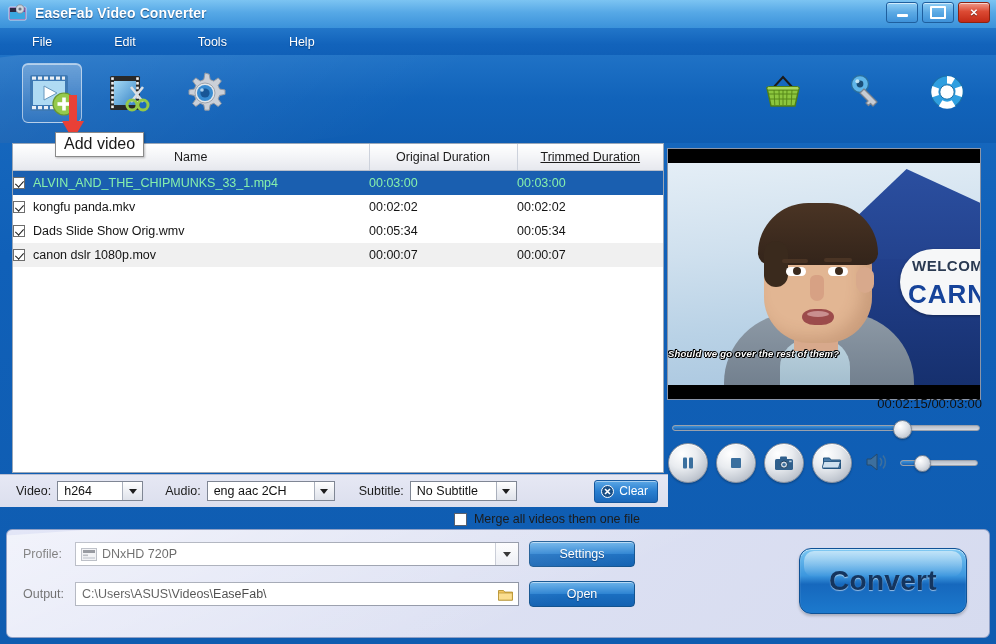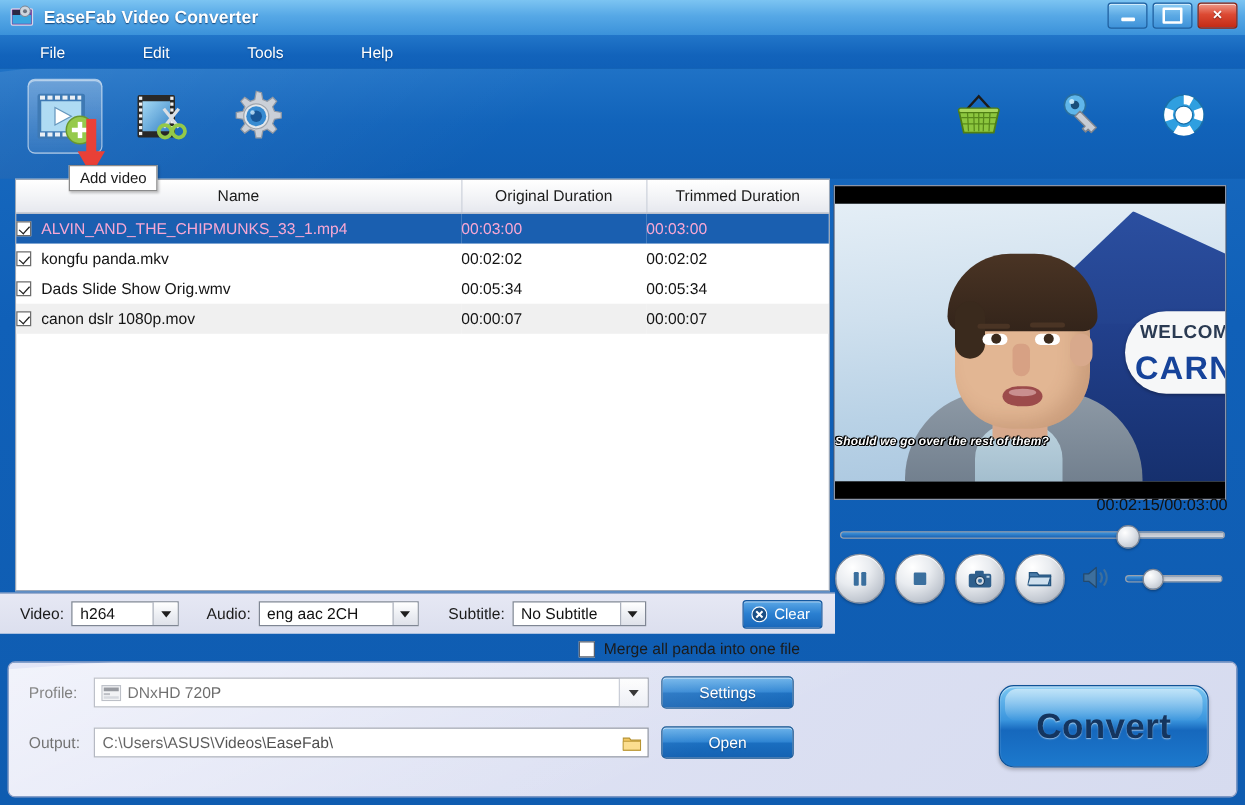--- a/index.html
+++ b/index.html
@@ -55,38 +55,38 @@
   .tbtn.sel{background:linear-gradient(180deg,rgba(255,255,255,.30),rgba(255,255,255,.08));
             border:1px solid rgba(255,255,255,.55);border-radius:6px;
             box-shadow:inset 0 1px 0 rgba(255,255,255,.5);}
   .tbtn-sm{width:46px;height:46px;display:flex;align-items:center;justify-content:center;cursor:pointer;}
 
   
   .red-arrow{position:absolute;left:62px;top:40px;width:22px;height:46px;pointer-events:none;}
 
   
   .tooltip{position:absolute;left:55px;top:132px;background:#ffffff;border:1px solid #8a8a8a;
-           padding:2px 8px 3px 8px;font-size:12px;color:#1a1a1a;z-index:40;
+           padding:2px 8px 3px 8px;font-size:16px;color:#1a1a1a;z-index:40;
            box-shadow:1px 1px 2px rgba(0,0,0,.25);white-space:nowrap;}
 
   
   .listwrap{position:absolute;left:12px;top:143px;width:652px;height:330px;
             background:#ffffff;border:1px solid #9aa7b8;box-sizing:border-box;}
   table.filelist{border-collapse:collapse;width:100%;table-layout:fixed;}
   table.filelist th{height:24px;background:linear-gradient(180deg,#ffffff 0%,#f2f3f6 55%,#e6e8ee 100%);
                     border-bottom:1px solid #b9bfcb;border-right:1px solid #cdd2dc;
                     font-weight:normal;font-size:12.5px;color:#1b1b1b;text-align:center;}
-  table.filelist th:last-child{border-right:none;}
+  table.filelist th:last-child{border-right:none;text-decoration:underline;}
   table.filelist td{height:24px;font-size:12.5px;color:#141414;border:none;padding:0;}
   .col-name{width:356px;}
   .col-orig{width:148px;}
   .col-trim{width:146px;}
   tr.row td{background:#ffffff;}
   tr.row.alt td{background:#f0f0f0;}
-  tr.row.selected td{background:#1a5fb0;color:#f9a8d4;}
+  tr.row.selected td{background:#1a5fb0;color:#86efac;}
   td.c-name{padding-left:10px;}
   td.c-dur{padding-left:10px;}
   .cbx{display:inline-block;width:12px;height:12px;border:1px solid #6d6d6d;background:#fff;
        vertical-align:-2px;margin-right:8px;position:relative;box-sizing:border-box;cursor:pointer;}
   .cbx:after{content:"";position:absolute;left:3px;top:1px;width:4px;height:7px;
              border:solid #1d1d1d;border-width:0 1.6px 1.6px 0;transform:rotate(42deg);}
 
   
   .strip{position:absolute;left:0;top:474px;width:668px;height:32px;
          background:linear-gradient(180deg,#e6e8f4 0%,#dcdfee 100%);
@@ -452,21 +452,21 @@
           <circle cx="6.5" cy="6.5" r="6" fill="#1a4f86" stroke="#ffffff" stroke-width="1"></circle>
           <path d="M4 4 L9 9 M9 4 L4 9" stroke="#ffffff" stroke-width="1.6" fill="none"></path>
         </svg>
         <span>Clear</span>
       </div>
     </div>
   </div>
 
   <div class="mergerow">
     <span class="cbx2"></span>
-    <span class="lbl">Merge all panda into one file</span>
+    <span class="lbl">Merge all videos them one file</span>
   </div>
 
   <div class="bottom">
 
     <div class="frow profile">
       <span class="flabel">Profile:</span>
       <div class="field" style="width:444px">
         <span class="profile-ico">
           <svg width="16" height="13" viewBox="0 0 16 13">
             <rect x="0.5" y="0.5" width="15" height="12" fill="#e9eaee" stroke="#8d93a0"></rect>

